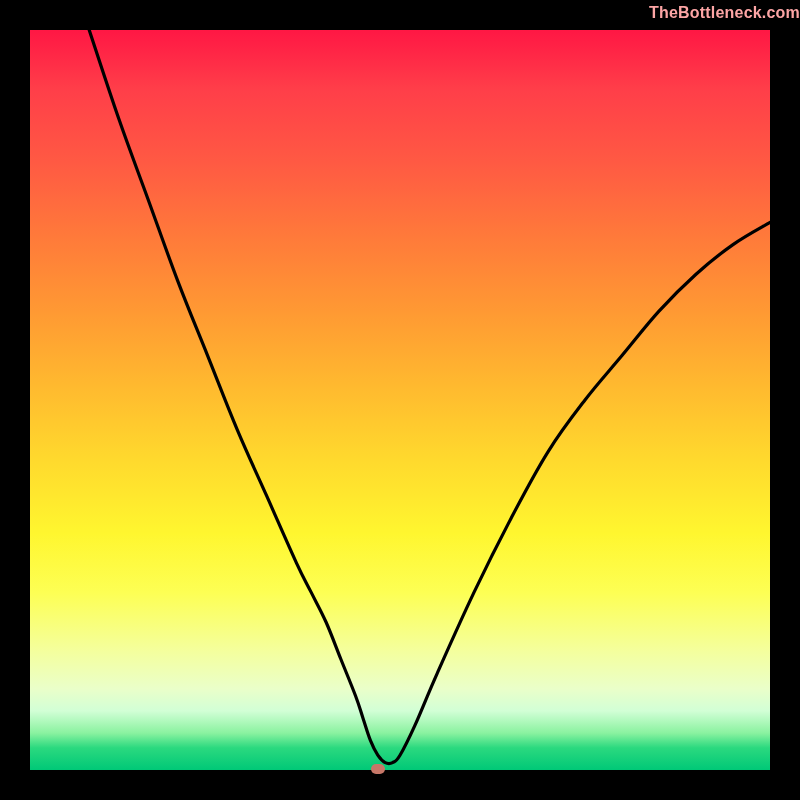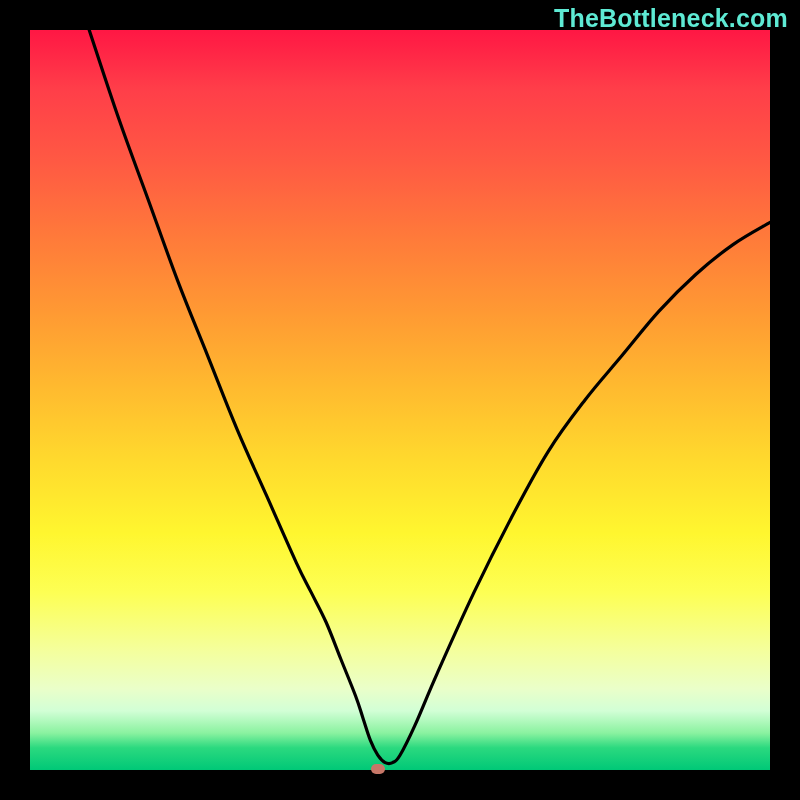--- a/index.html
+++ b/index.html
@@ -39,25 +39,25 @@
       #eaffc9 89%,
       #d2ffd6 92%,
       #8af2a0 95%,
       #2bd97f 97%,
       #00c877 100%
     );
   }
   .source {
     position: absolute;
     top: 4px;
-    right: 12px;
+    right: 0;
     font-family: Arial, Helvetica, sans-serif;
-    font-size: 25px;
+    font-size: 16px;
     font-weight: 600;
-    color: #5eead4;
+    color: #fca5a5;
     letter-spacing: 0.2px;
   }
   svg.curve {
     position: absolute;
     top: 0;
     left: 0;
     width: 740px;
     height: 740px;
   }
   .dot {

